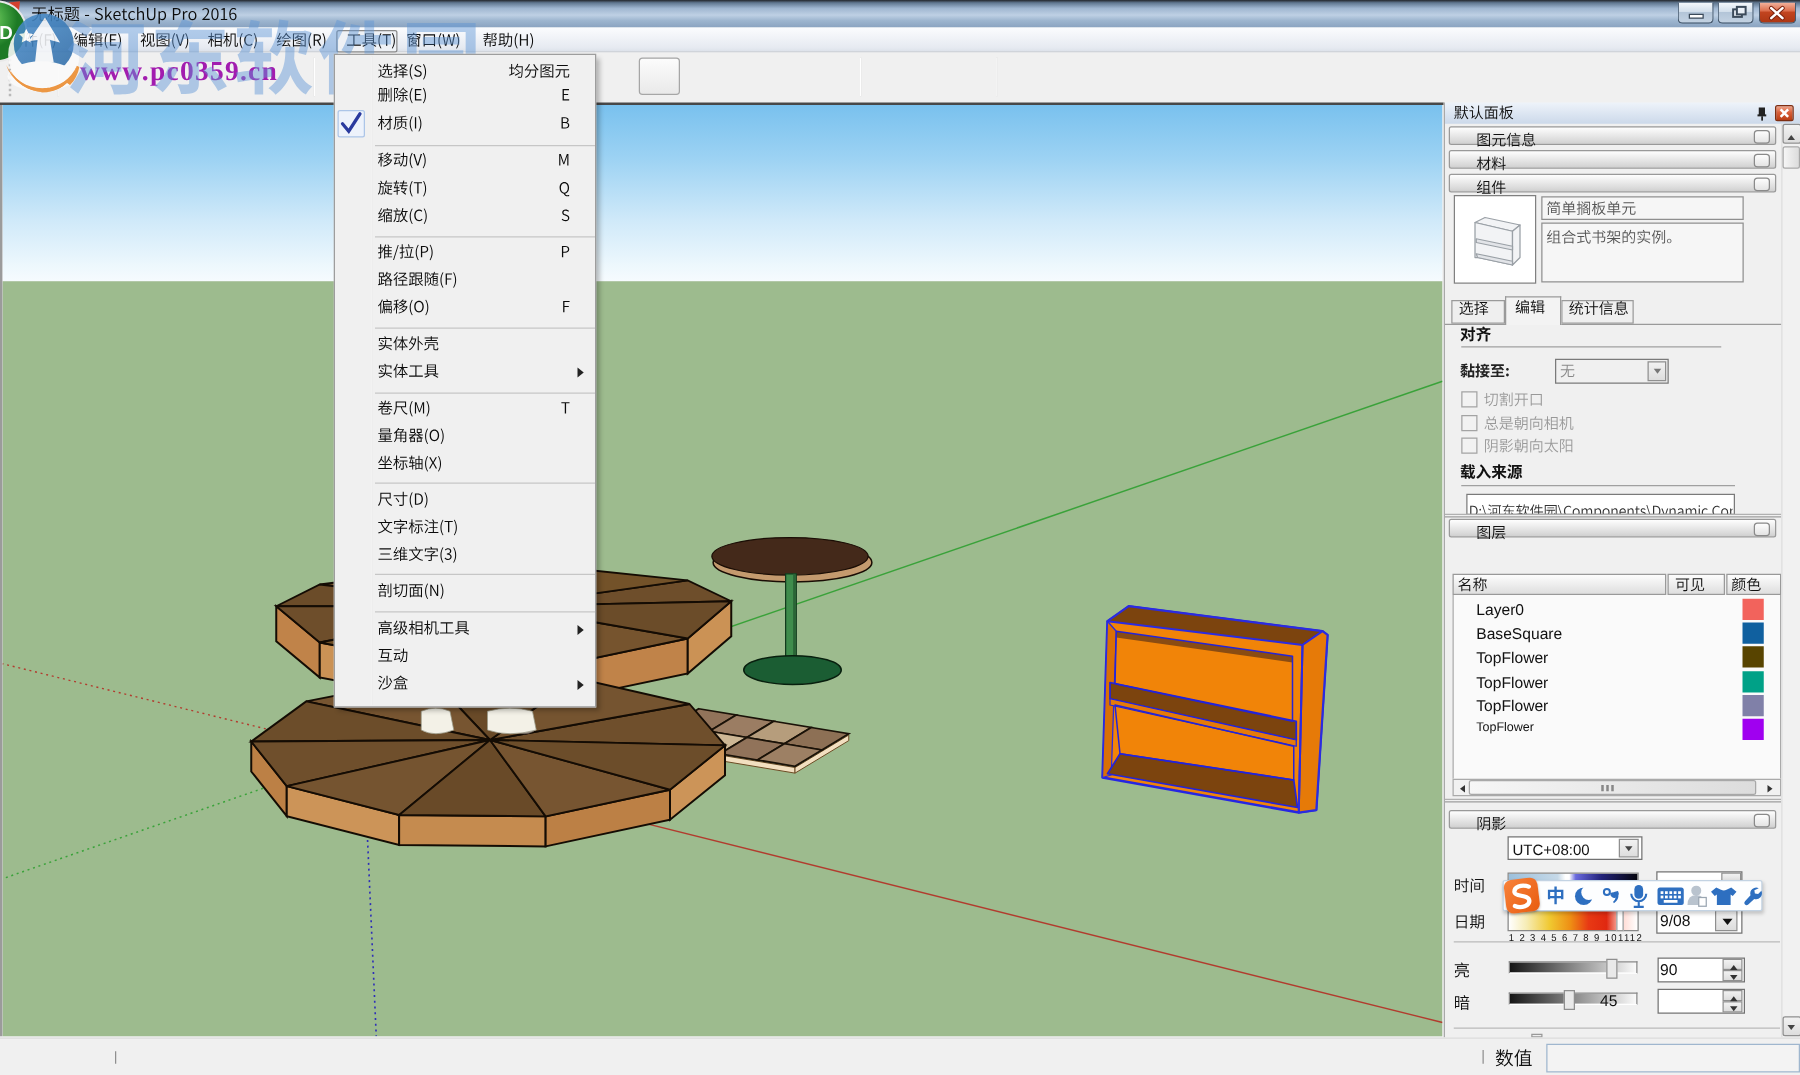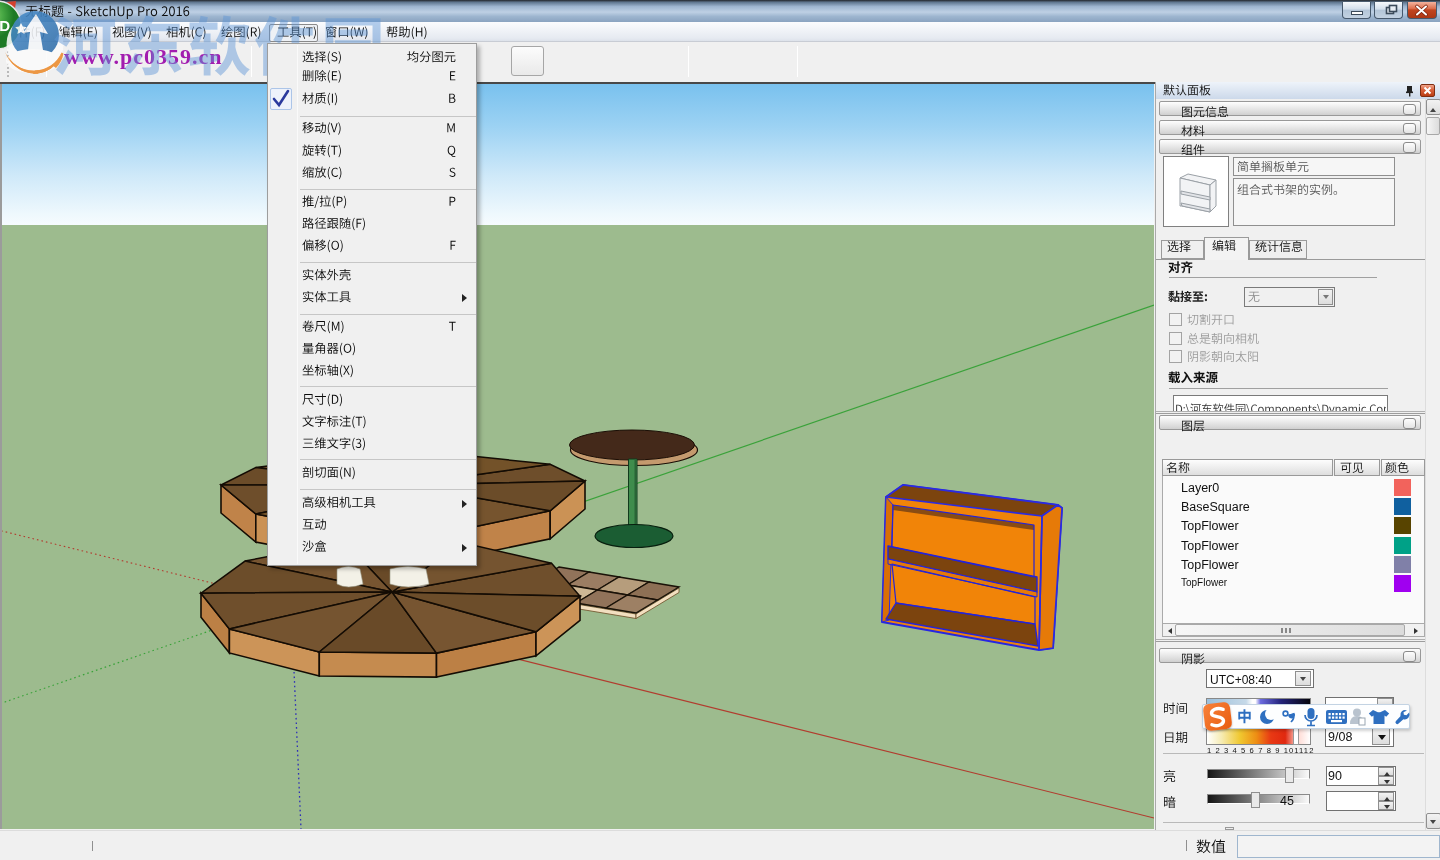--- a/index.html
+++ b/index.html
@@ -191,21 +191,21 @@
   </div>
 <svg class="ab" style="left:269px;top:87px;z-index:32" width="24" height="24" viewBox="0 0 24 24">
 <path d="M5 12 L10 18 L19 4" stroke="#2a3a9e" stroke-width="2.6" fill="none" stroke-linecap="round"></path>
   </svg>
 <span class="lat" style="left:1181px;top:481px;font-size:12.5px;z-index:15">Layer0</span>
 <span class="lat" style="left:1181px;top:500.2px;font-size:12.5px;z-index:15">BaseSquare</span>
 <span class="lat" style="left:1181px;top:519.4px;font-size:12.5px;z-index:15">TopFlower</span>
 <span class="lat" style="left:1181px;top:538.6px;font-size:12.5px;z-index:15">TopFlower</span>
 <span class="lat" style="left:1181px;top:557.8px;font-size:12.5px;z-index:15">TopFlower</span>
 <span class="lat" style="left:1181px;top:577px;font-size:10px;z-index:15">TopFlower</span>
-<span class="lat" style="left:1210px;top:672.5px;font-size:12px;z-index:15">UTC+08:40</span>
+<span class="lat" style="left:1210px;top:672.5px;font-size:12px;z-index:15">UTC+08:00</span>
 <span class="lat" style="left:1207px;top:746px;font-size:8px;letter-spacing:1.15px;z-index:15;transform:scaleX(.95);transform-origin:0 0">1 2 3 4 5 6 7 8 9 101112</span>
 <span class="lat" style="left:1328px;top:729.5px;font-size:12.5px;z-index:15">9/08</span>
 <span class="lat" style="left:1328px;top:768.5px;font-size:12.5px;z-index:15">90</span>
 <span class="lat" style="left:1280px;top:793.5px;font-size:12.5px;z-index:15">45</span>
 <div class="ab panel">
     <div class="phead"></div>
     <div class="pclose" style=""><svg width="13" height="11" viewBox="0 0 13 11">
         <path d="M3.5 2.5 L9.5 8.5 M9.5 2.5 L3.5 8.5" stroke="#fff" stroke-width="2"></path>
       </svg></div>
     <svg style="position:absolute;left:248px;top:3px" width="12" height="12" viewBox="0 0 12 12">

